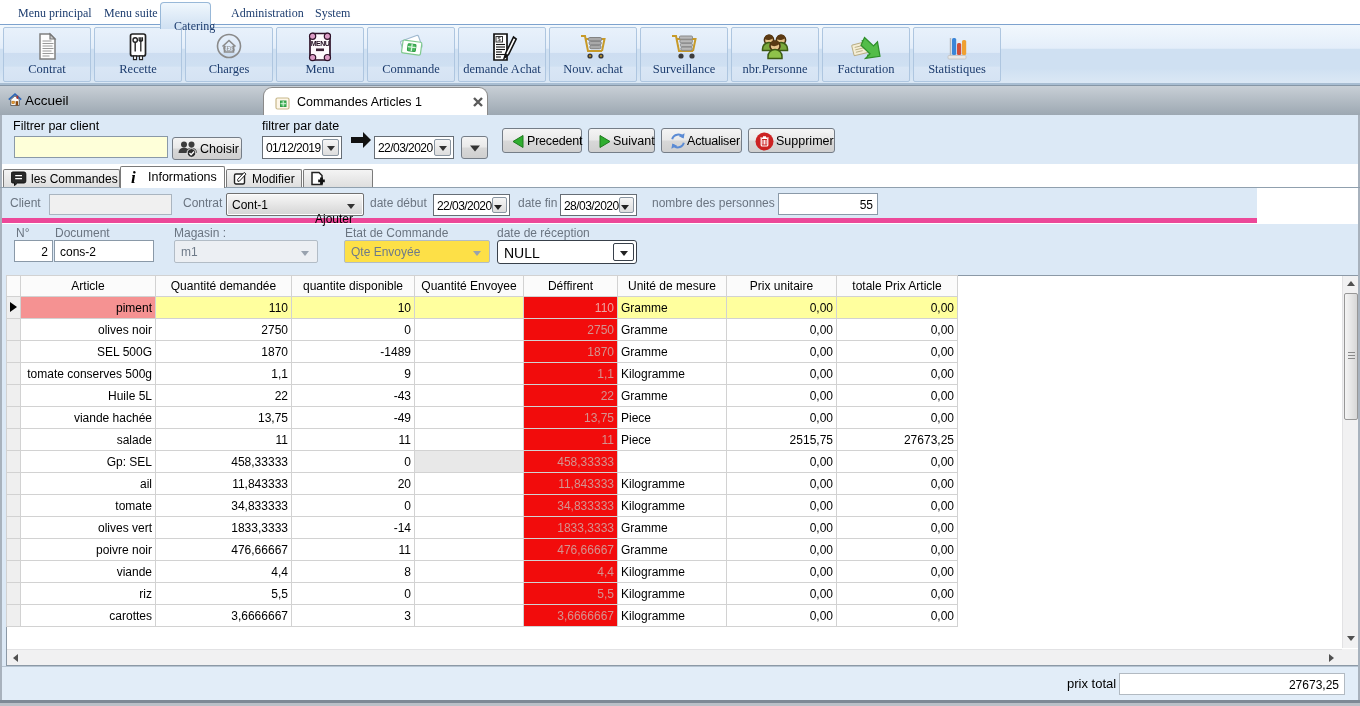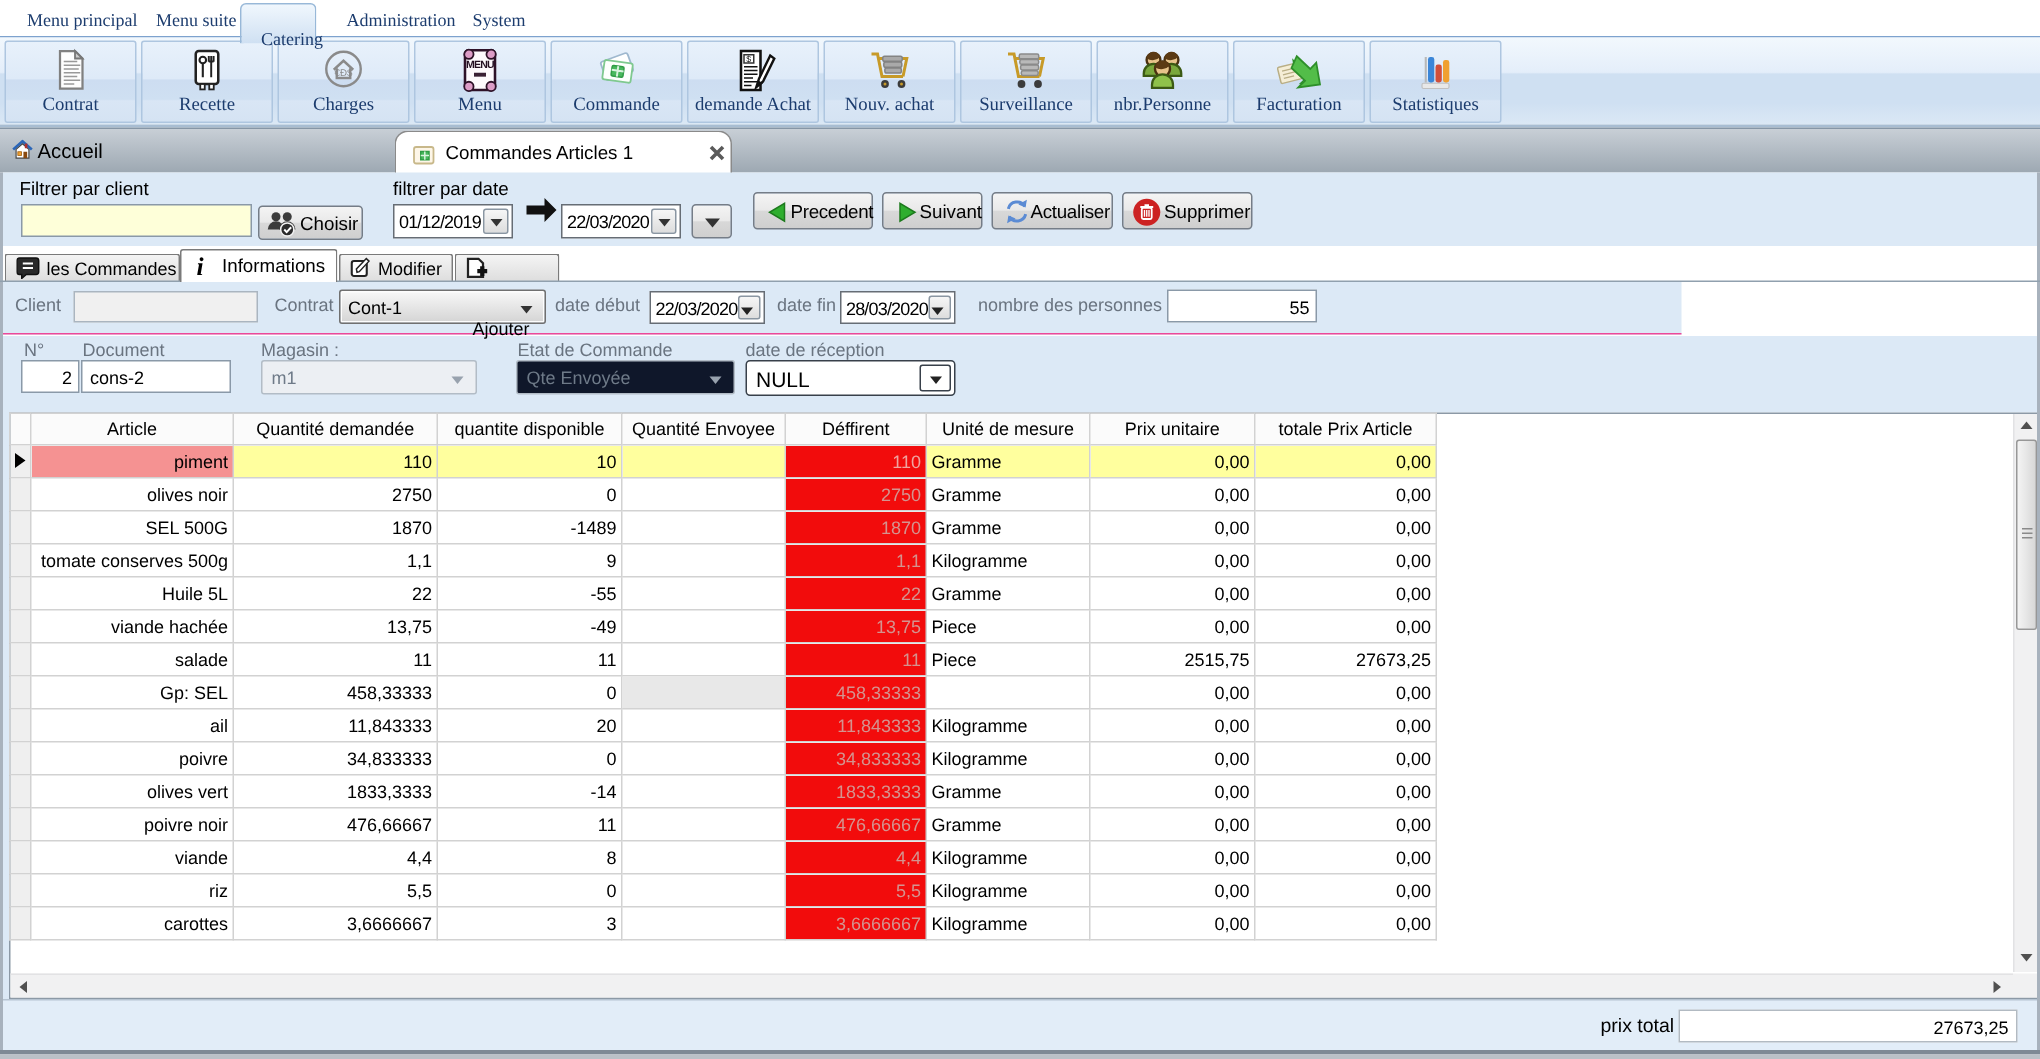--- a/index.html
+++ b/index.html
@@ -46,22 +46,22 @@
  border-top:5px solid #333;position:absolute;left:50%;top:50%;transform:translate(-50%,-40%);}
 
 
 #strip2{position:absolute;left:0;top:164px;width:1360px;height:24px;background:#fff;}
 .s2tab{position:absolute;bottom:0;z-index:1;border:1px solid #7a7a7a;border-bottom:none;border-radius:2px 2px 0 0;
  background:linear-gradient(#f4f4f4,#ddd);font-size:12px;color:#000;}
 .s2tab.on{background:#fff;z-index:3;}
 #s2line{position:absolute;left:0;bottom:0;width:100%;height:1px;background:#90a0ae;z-index:2;}
 
 
-#form1{position:absolute;left:2px;top:188px;width:1119px;height:35px;background:#dce9f6;
- border-bottom:1px solid #ec4899;}
+#form1{position:absolute;left:2px;top:188px;width:1255px;height:35px;background:#dce9f6;
+ border-bottom:5px solid #ec4899;}
 #form2{position:absolute;left:2px;top:224px;width:1356px;height:44px;background:#dce9f6;}
 #gridwrap{position:absolute;left:2px;top:268px;width:1356px;height:432px;background:#dce9f6;}
 
 
 #grid{position:absolute;left:4px;top:7px;width:1353px;height:391px;background:#fff;border:1px solid #8c99a6;}
 table.g{border-collapse:collapse;table-layout:fixed;width:951px;font-size:12px;}
 table.g td{padding:0 3px;height:22px;border:1px solid #d2d2d2;overflow:hidden;white-space:nowrap;}
 .num{text-align:right;}
 table.g tr.hd td{background:#fbfbfb;text-align:center;height:21px;}
 table.g td.rh{background:#efefef;padding:0;}
@@ -408,21 +408,21 @@
     <span class="flabel" style="left:14px;top:2px;color:#6a7480;">N°</span>
     <div class="tbox num" style="left:12px;top:16px;width:39px;height:22px;font-size:12px;padding:4px 4px 0 0;">2</div>
     <span class="flabel" style="left:53px;top:2px;color:#6a7480;">Document</span>
     <div class="tbox" style="left:52px;top:16px;width:100px;height:22px;font-size:12px;padding:4px 0 0 5px;">cons-2</div>
     <span class="flabel" style="left:172px;top:2px;color:#6a7480;">Magasin :</span>
     <div style="position:absolute;left:172px;top:16px;width:144px;height:23px;border:1px solid #b2bcc6;border-radius:2px;background:#eceff3;font-size:13px;color:#6e7a88;">
       <span style="position:absolute;left:6px;top:4px;font-size:12px;">m1</span>
       <span class="tri-d" style="left:auto;right:8px;top:10px;transform:none;border-top-color:#98a2ae;"></span>
     </div>
     <span class="flabel" style="left:343px;top:2px;color:#6a7480;">Etat de Commande</span>
-    <div style="position:absolute;left:342px;top:16px;width:146px;height:23px;border:1px solid #b2bcc6;border-radius:2px;background:#0f172a;font-size:13px;color:#6e7a88;">
+    <div style="position:absolute;left:342px;top:16px;width:146px;height:23px;border:1px solid #b2bcc6;border-radius:2px;background:#fde047;font-size:13px;color:#6e7a88;">
       <span style="position:absolute;left:6px;top:4px;font-size:12px;">Qte Envoyée</span>
       <span class="tri-d" style="left:auto;right:8px;top:10px;transform:none;border-top-color:#98a2ae;"></span>
     </div>
     <span class="flabel" style="left:495px;top:2px;color:#6a7480;">date de réception</span>
     <div style="position:absolute;left:495px;top:16px;width:140px;height:24px;border:1px solid #38404a;border-radius:3px;background:#fff;font-size:13.5px;">
       <span style="position:absolute;left:6px;top:4px;font-size:14px;">NULL</span>
       <span style="position:absolute;right:2px;top:2px;width:21px;bottom:2px;border:1px solid #38404a;border-radius:2px;background:#fff;"></span>
       <span class="tri-d" style="left:auto;right:8px;top:10px;transform:none;border-top-color:#222;"></span>
     </div>
   </div>
@@ -493,21 +493,21 @@
               <td></td>
               <td class="red">1,1</td>
               <td>Kilogramme</td>
               <td class="num">0,00</td>
               <td class="num">0,00</td>
             </tr>
       <tr>
               <td class="rh"></td>
               <td class="num">Huile 5L</td>
               <td class="num">22</td>
-              <td class="num">-55</td>
+              <td class="num">-43</td>
               <td></td>
               <td class="red">22</td>
               <td>Gramme</td>
               <td class="num">0,00</td>
               <td class="num">0,00</td>
             </tr>
       <tr>
               <td class="rh"></td>
               <td class="num">viande hachée</td>
               <td class="num">13,75</td>
@@ -546,21 +546,21 @@
               <td class="num">11,843333</td>
               <td class="num">20</td>
               <td></td>
               <td class="red">11,843333</td>
               <td>Kilogramme</td>
               <td class="num">0,00</td>
               <td class="num">0,00</td>
             </tr>
       <tr>
               <td class="rh"></td>
-              <td class="num">poivre</td>
+              <td class="num">tomate</td>
               <td class="num">34,833333</td>
               <td class="num">0</td>
               <td></td>
               <td class="red">34,833333</td>
               <td>Kilogramme</td>
               <td class="num">0,00</td>
               <td class="num">0,00</td>
             </tr>
       <tr>
               <td class="rh"></td>

